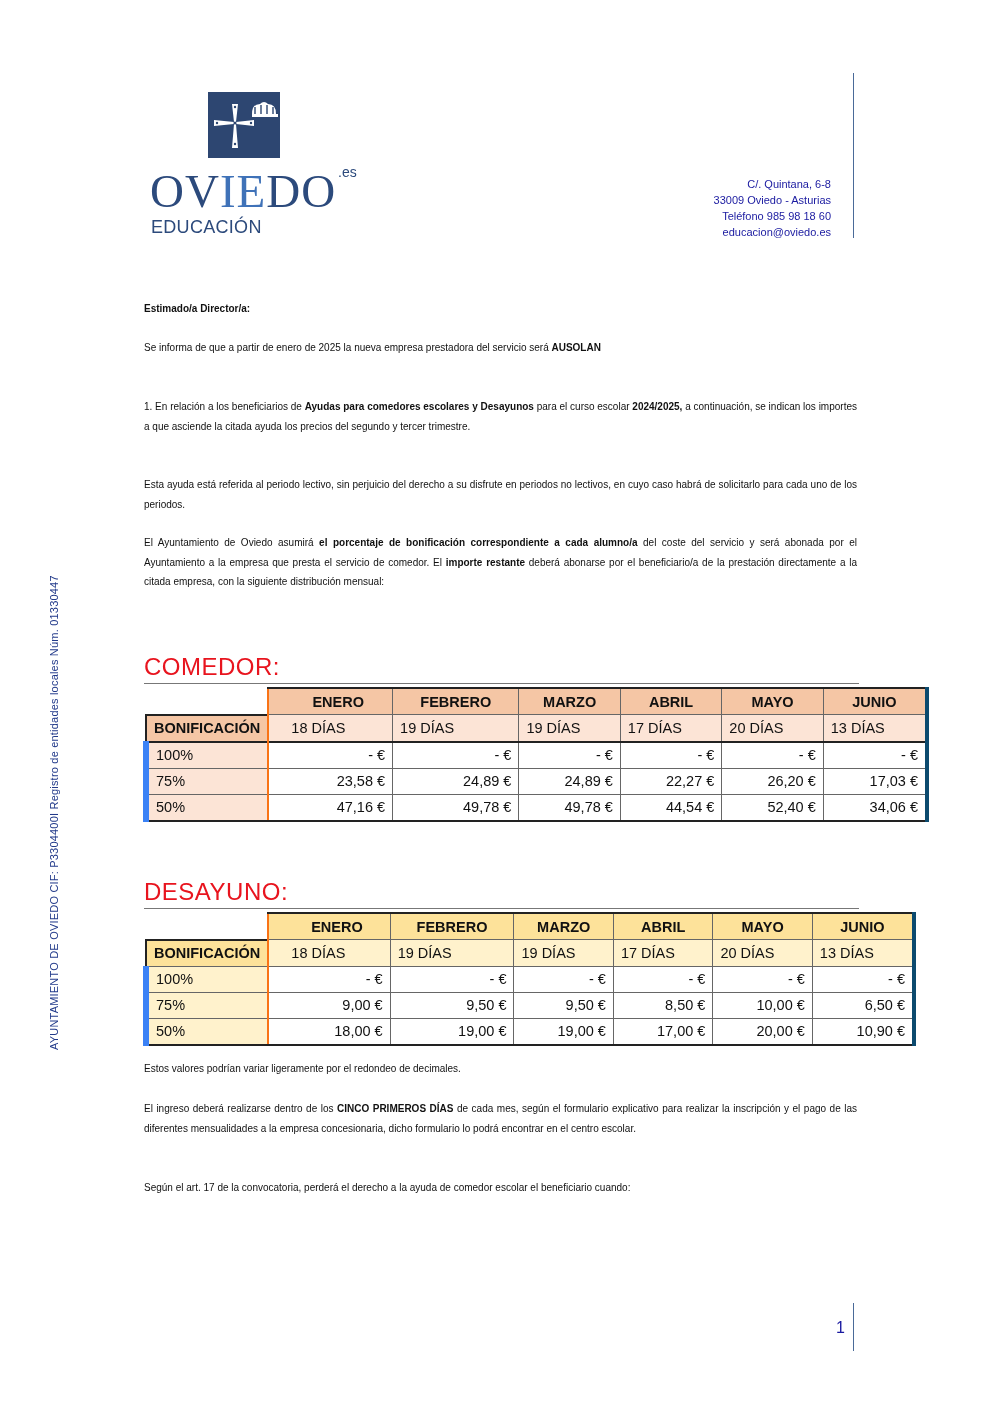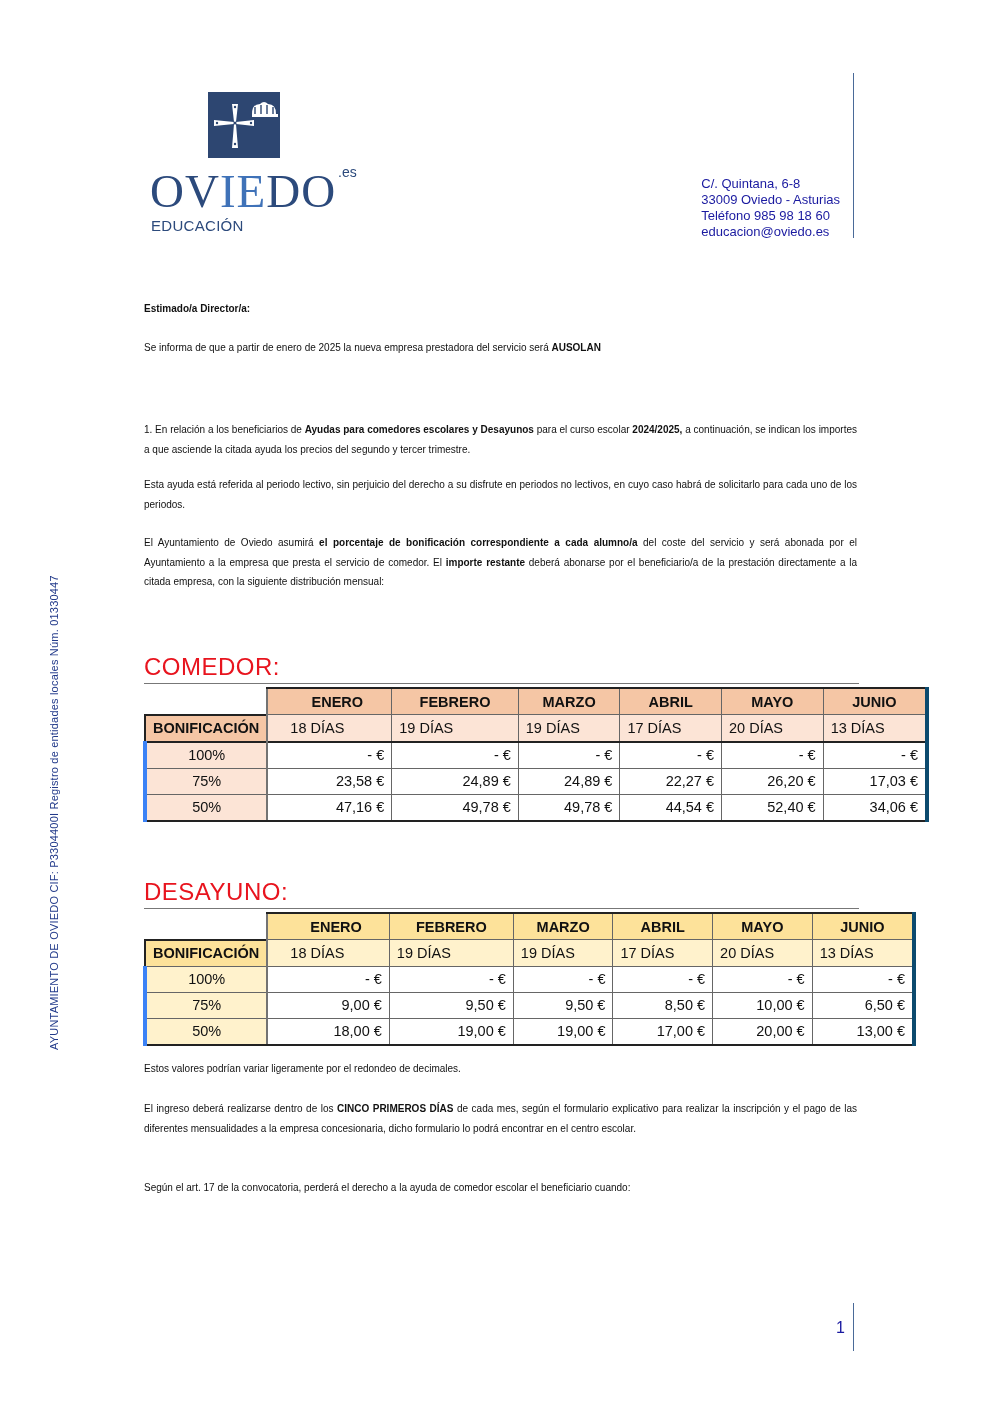--- a/index.html
+++ b/index.html
@@ -4,45 +4,45 @@
 <style>
   html, body { margin: 0; padding: 0; background: #ffffff; }
   body { width: 1000px; height: 1413px; position: relative; overflow: hidden;
          font-family: "Liberation Sans", sans-serif; color: #111; }
 
   .logo-emblem { position: absolute; left: 208px; top: 92px; width: 72px; height: 66px; background: #2d4671; }
   .logo-emblem svg { width: 72px; height: 66px; display: block; }
   .logo-word { position: absolute; left: 150px; top: 168px; font-size: 47px; letter-spacing: 1px; color: #2c4a7c; line-height: 1; font-family: Liberation Serif, serif; font-weight: normal; }
   .logo-word .mid { color: #3f72b8; }
   .logo-es { position: absolute; left: 338px; top: 164px; font-size: 14px; color: #2c4a7c; }
-  .logo-sub { position: absolute; left: 151px; top: 217px; font-size: 15px; color: #2c4a7c; letter-spacing: 0.3px; }
-
-  .addr { position: absolute; right: 160px; top: 176px; font-size: 13px; line-height: 16px; color: #1a1aa0; }
+  .logo-sub { position: absolute; left: 151px; top: 217px; font-size: 18px; color: #2c4a7c; letter-spacing: 0.3px; }
+
+  .addr { position: absolute; right: 169px; top: 176px; text-align: right; font-size: 11px; line-height: 16px; color: #1a1aa0; }
   .vline-top { position: absolute; left: 853px; top: 73px; width: 1px; height: 165px; background: #4a6a98; }
   .vline-bot { position: absolute; left: 853px; top: 1303px; width: 1px; height: 48px; background: #4a6a98; }
   .page-num { position: absolute; left: 836px; top: 1319px; font-size: 16px; color: #1a1aa0; }
 
   .side-text { position: absolute; left: 48px; top: 1050px; transform-origin: left top; transform: rotate(-90deg); font-size: 11px; white-space: nowrap; color: #223a8a; letter-spacing: 0.2px; }
 
   .body-text { position: absolute; left: 144px; width: 713px; font-size: 10px; line-height: 19.5px; text-align: justify; }
   .body-text b { font-weight: bold; }
 
   .section-title { position: absolute; left: 144px; width: 715px; font-size: 24px; color: #e8141e; border-bottom: 1px solid #777; padding-bottom: 2px; letter-spacing: 0.5px; margin-top: 16px; }
 
   table.fees { position: absolute; border-collapse: collapse; font-size: 14.5px; }
   table.fees td { height: 25px; padding: 0 7px; border: 1px solid #666; }
   table.fees td.blank { border: none; background: transparent; }
   table.fees td.month { font-weight: bold; text-align: center; border-top: 2px solid #222; }
   table.fees td.days { text-align: left; }
   table.fees td.lbl { font-weight: bold; text-align: center; border-left: 2px solid #222; border-top: 2px solid #222; }
-  table.fees td.pct { text-align: center; border-left: 4px solid #3b82f6; }
+  table.fees td.pct { border-left: 6px solid #3b82f6; }
   table.fees td.val { text-align: right; background: #fff; }
   table.fees td.last { border-right: 4px solid #0c4a6e; }
   table.fees tr.bottom td { border-bottom: 2px solid #222; }
-  table.fees td.firstcol-sep { border-left: 2px solid #737373; padding-left: 22px; }
+  table.fees td.firstcol-sep { border-left: 2px solid #f97316; padding-left: 22px; }
 
   .com td.month { background: #f5c6a5; }
   .com td.days { background: #fce4d6; }
   .com td.lbl { background: #f5c6a5; }
   .com td.pct { background: #fce4d6; }
 
   .des td.month { background: #fde29a; }
   .des td.days { background: #fff2cc; }
   .des td.lbl { background: #fde29a; }
   .des td.pct { background: #fff2cc; }
@@ -79,21 +79,21 @@
 <div class="vline-top"></div>
 
 <div class="side-text">AYUNTAMIENTO DE OVIEDO CIF: P3304400I  Registro de entidades locales Núm. 01330447</div>
 
 <div class="body-text" style="top:299px;"><b>Estimado/a Director/a:</b></div>
 
 <div class="body-text" style="top:338px;">
   <span>Se informa de que a partir de enero de 2025 la nueva empresa prestadora del servicio será </span><b>AUSOLAN</b>
 </div>
 
-<div class="body-text" style="top:397px;margin-top:23px;">
+<div class="body-text" style="top:397px;">
   <span>1. En relación a los beneficiarios de </span><b>Ayudas para comedores escolares y Desayunos</b><span> para el curso escolar </span><b>2024/2025,</b><span> a continuación, se indican los importes a que asciende la citada ayuda los precios del segundo y tercer trimestre.</span>
 </div>
 
 <div class="body-text" style="top:475px;">
   <span>Esta ayuda está referida al periodo lectivo, sin perjuicio del derecho a su disfrute en periodos no lectivos, en cuyo caso habrá de solicitarlo para cada uno de los periodos.</span>
 </div>
 
 <div class="body-text" style="top:533px;">
   <span>El Ayuntamiento de Oviedo asumirá </span><b>el porcentaje de bonificación correspondiente a cada alumno/a</b><span> del coste del servicio y será abonada por el Ayuntamiento a la empresa que presta el servicio de comedor. El </span><b>importe restante</b><span> deberá abonarse por el beneficiario/a de la prestación directamente a la citada empresa, con la siguiente distribución mensual:</span>
 </div>
@@ -208,21 +208,21 @@
     <td class="val">10,00 €</td>
     <td class="val last">6,50 €</td>
   </tr>
   <tr class="bottom">
     <td class="pct">50%</td>
     <td class="val firstcol-sep">18,00 €</td>
     <td class="val">19,00 €</td>
     <td class="val">19,00 €</td>
     <td class="val">17,00 €</td>
     <td class="val">20,00 €</td>
-    <td class="val last">13,00 €</td>
+    <td class="val last">10,90 €</td>
   </tr>
 </tbody>
   </table>
 
 <div class="body-text" style="top:1059px;">
   <span>Estos valores podrían variar ligeramente por el redondeo de decimales.</span>
 </div>
 
 <div class="body-text" style="top:1099px;">
   <span>El ingreso deberá realizarse dentro de los </span><b>CINCO PRIMEROS DÍAS</b><span> de cada mes, según el formulario explicativo para realizar la inscripción y el pago de las diferentes mensualidades a la empresa concesionaria, dicho formulario lo podrá encontrar en el centro escolar.</span>

